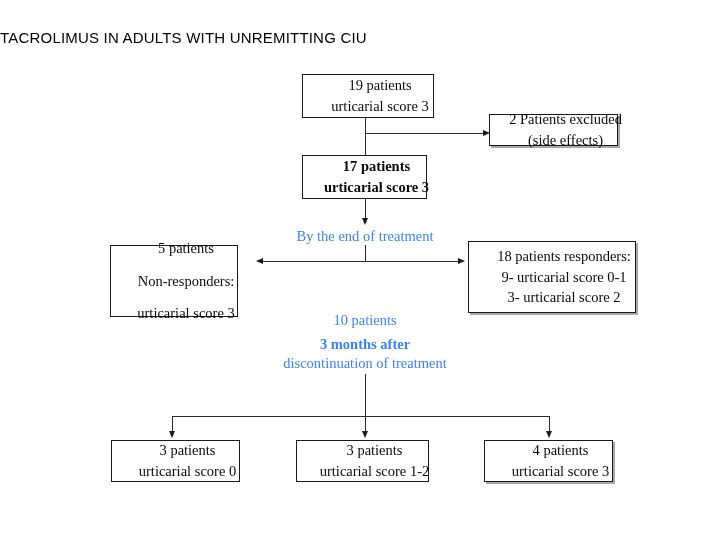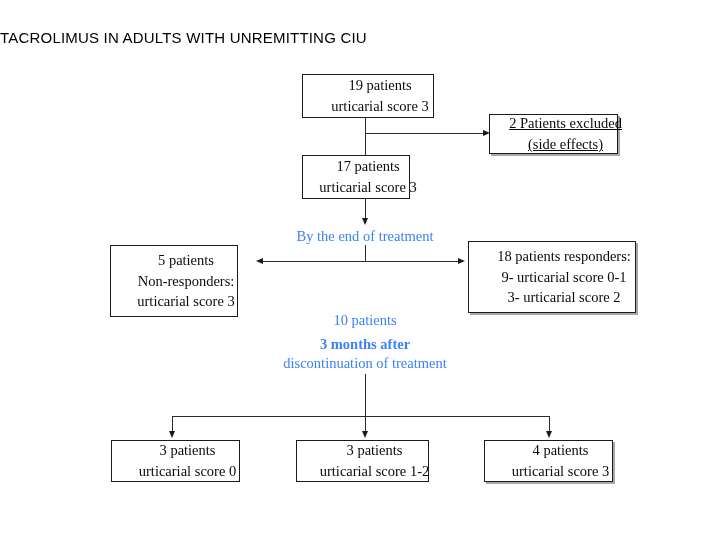--- a/index.html
+++ b/index.html
@@ -110,42 +110,42 @@
   <div class="node" style="left:302px; top:74px; width:132px; height:44px;">
     <span class="line">19 patients</span>
     <span class="line">urticarial score 3</span>
   </div>
 
   <div class="vline" style="left:365px; top:118px; height:45px;"></div>
 
   <div class="hline" style="left:365px; top:133px; width:118px;"></div>
   <div class="arrow-right" style="left:483px; top:129.5px;"></div>
 
-  <div class="node shadowed" style="left:489px; top:114px; width:129px; height:40px;text-decoration:underline;">
+  <div class="node shadowed" style="left:489px; top:114px; width:129px; height:32px;">
     <span class="line">2  Patients excluded</span>
     <span class="line">(side effects)</span>
   </div>
 
-  <div class="node" style="left:302px; top:155px; width:108px; height:44px;">
+  <div class="node" style="left:302px; top:155px; width:125px; height:44px;font-weight:bold;">
     <span class="line">17 patients</span>
     <span class="line">urticarial score 3</span>
   </div>
 
   <div class="vline" style="left:365px; top:199px; height:21px;"></div>
   <div class="arrow-down" style="left:361.5px; top:218px;"></div>
 
   <div class="freetext" style="left:265px; top:226px; width:200px;">By the end of treatment</div>
 
   <div class="vline" style="left:365px; top:245px; height:16px;"></div>
 
   <div class="hline" style="left:262px; top:261px; width:196px;"></div>
   <div class="arrow-left" style="left:256px; top:257.5px;"></div>
   <div class="arrow-right" style="left:458px; top:257.5px;"></div>
 
-  <div class="node" style="left:110px; top:245px; width:128px; height:72px;">
+  <div class="node" style="left:110px; top:245px; width:128px; height:72px;gap:12px;">
     <span class="line">5 patients</span>
     <span class="line">Non-responders:</span>
     <span class="line">urticarial  score 3</span>
   </div>
 
   <div class="node shadowed" style="left:468px; top:241px; width:168px; height:72px;">
     <span class="line">18 patients responders:</span>
     <span class="line">9- urticarial score 0-1</span>
     <span class="line">3- urticarial score 2</span>
   </div>

